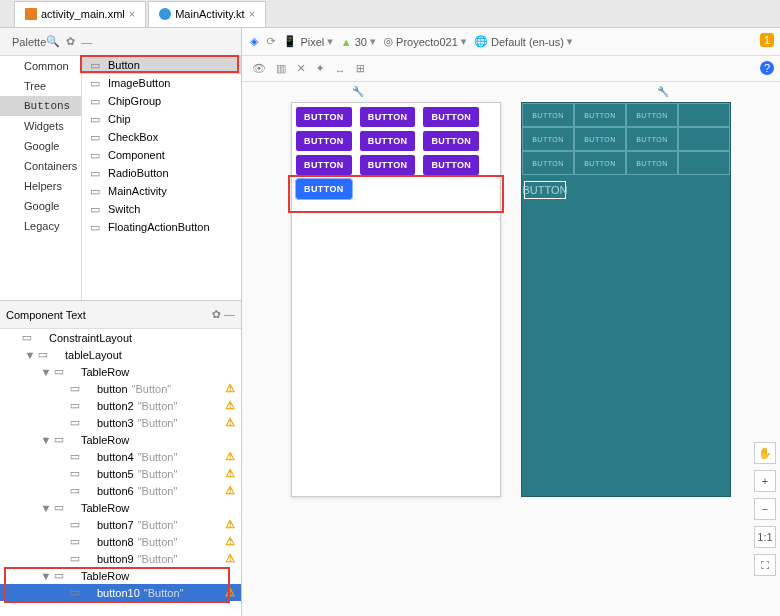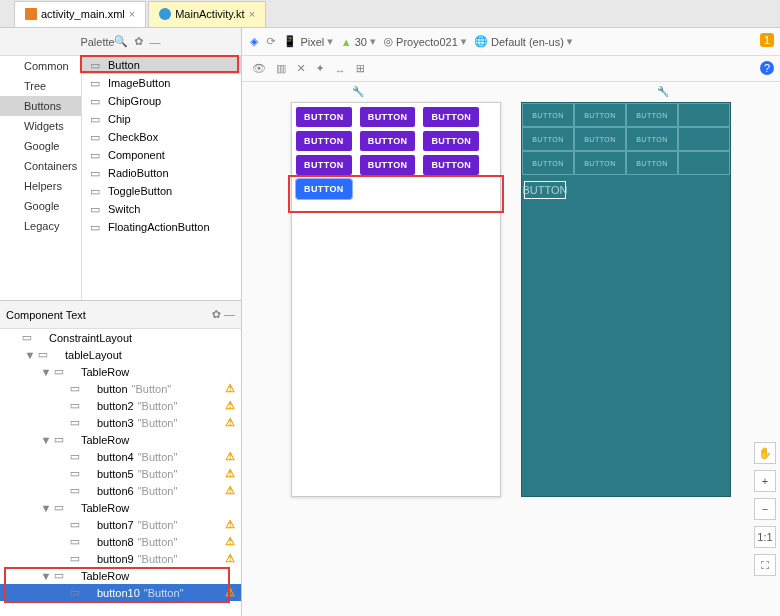--- a/index.html
+++ b/index.html
@@ -1,30 +1,30 @@
 <!DOCTYPE html>
 <html><head>
 <meta charset="utf-8">
 <style>
 * { margin: 0; padding: 0; box-sizing: border-box; font-family: -apple-system, "Segoe UI", sans-serif; font-size: 11px; }
 body { width: 780px; height: 616px; background: #f4f4f4; display: flex; flex-direction: column; overflow: hidden; }
 .tabs { height: 28px; background: #e8e8e8; border-bottom: 1px solid #ccc; display: flex; align-items: center; padding-left: 14px; }
 .tab { padding: 4px 10px; background: #fff; border: 1px solid #ccc; border-bottom: none; margin-right: 2px; display: flex; align-items: center; gap: 4px; height: 26px; }
 .tab.active { background: #fff; }
-.tab.inactive { background: #fef9c3; }
+.tab.inactive { background: #ffffff; }
 .tab .file-icon { width: 12px; height: 12px; }
 .content { flex: 1; display: flex; background: #fafafa; }
 .left-panel { width: 242px; display: flex; flex-direction: column; border-right: 1px solid #ccc; }
-.palette-header { height: 28px; display: flex; align-items: center; justify-content: center; padding: 0 12px; border-bottom: 1px solid #ddd; background: #f4f4f4; }
+.palette-header { height: 28px; display: flex; align-items: center; justify-content: flex-start; padding: 0 12px; border-bottom: 1px solid #ddd; background: #f4f4f4; }
 .palette-header .title { font-weight: normal; color: #555; }
 .palette-header .tools { display: flex; gap: 6px; align-items: center; }
 .palette-body { flex: 0 0 245px; display: flex; border-bottom: 1px solid #ccc; }
 .palette-cats { width: 82px; border-right: 1px solid #ddd; background: #fff; }
 .palette-cats .cat { padding: 4px 24px; color: #333; cursor: pointer; }
-.palette-cats .cat.selected { background: #d6d6d6; }
+.palette-cats .cat.selected { background: #d6d6d6; font-family: Liberation Mono, monospace; }
 .palette-items { flex: 1; background: #fff; position: relative; }
 .palette-item { padding: 3px 8px; display: flex; align-items: center; gap: 6px; cursor: pointer; }
 .palette-item.selected { background: #d6d6d6; }
 .highlight-red { position: absolute; border: 2px solid #e53935; pointer-events: none; }
 .tree-header { height: 28px; display: flex; align-items: center; justify-content: space-between; padding: 0 6px; border-bottom: 1px solid #ddd; background: #f4f4f4; }
 .tree { flex: 1; overflow: auto; background: #fff; position: relative; }
 .tree-row { display: flex; align-items: center; height: 17px; padding-right: 6px; }
 .tree-row.selected { background: #3874d1; color: #fff; }
 .tree-row .arrow { width: 12px; text-align: center; color: #888; }
 .tree-row .node-icon { width: 14px; height: 12px; display: inline-flex; align-items: center; justify-content: center; }
@@ -121,21 +121,21 @@
           <div class="palette-item">
             <span class="icon-sm gray">▭</span>
             <span>Component</span>
           </div>
           <div class="palette-item">
             <span class="icon-sm gray">▭</span>
             <span>RadioButton</span>
           </div>
           <div class="palette-item">
             <span class="icon-sm gray">▭</span>
-            <span>ToggleButton</span>
+            <span>MainActivity</span>
           </div>
           <div class="palette-item">
             <span class="icon-sm gray">▭</span>
             <span>Switch</span>
           </div>
           <div class="palette-item">
             <span class="icon-sm gray">▭</span>
             <span>FloatingActionButton</span>
           </div>
         </div>

